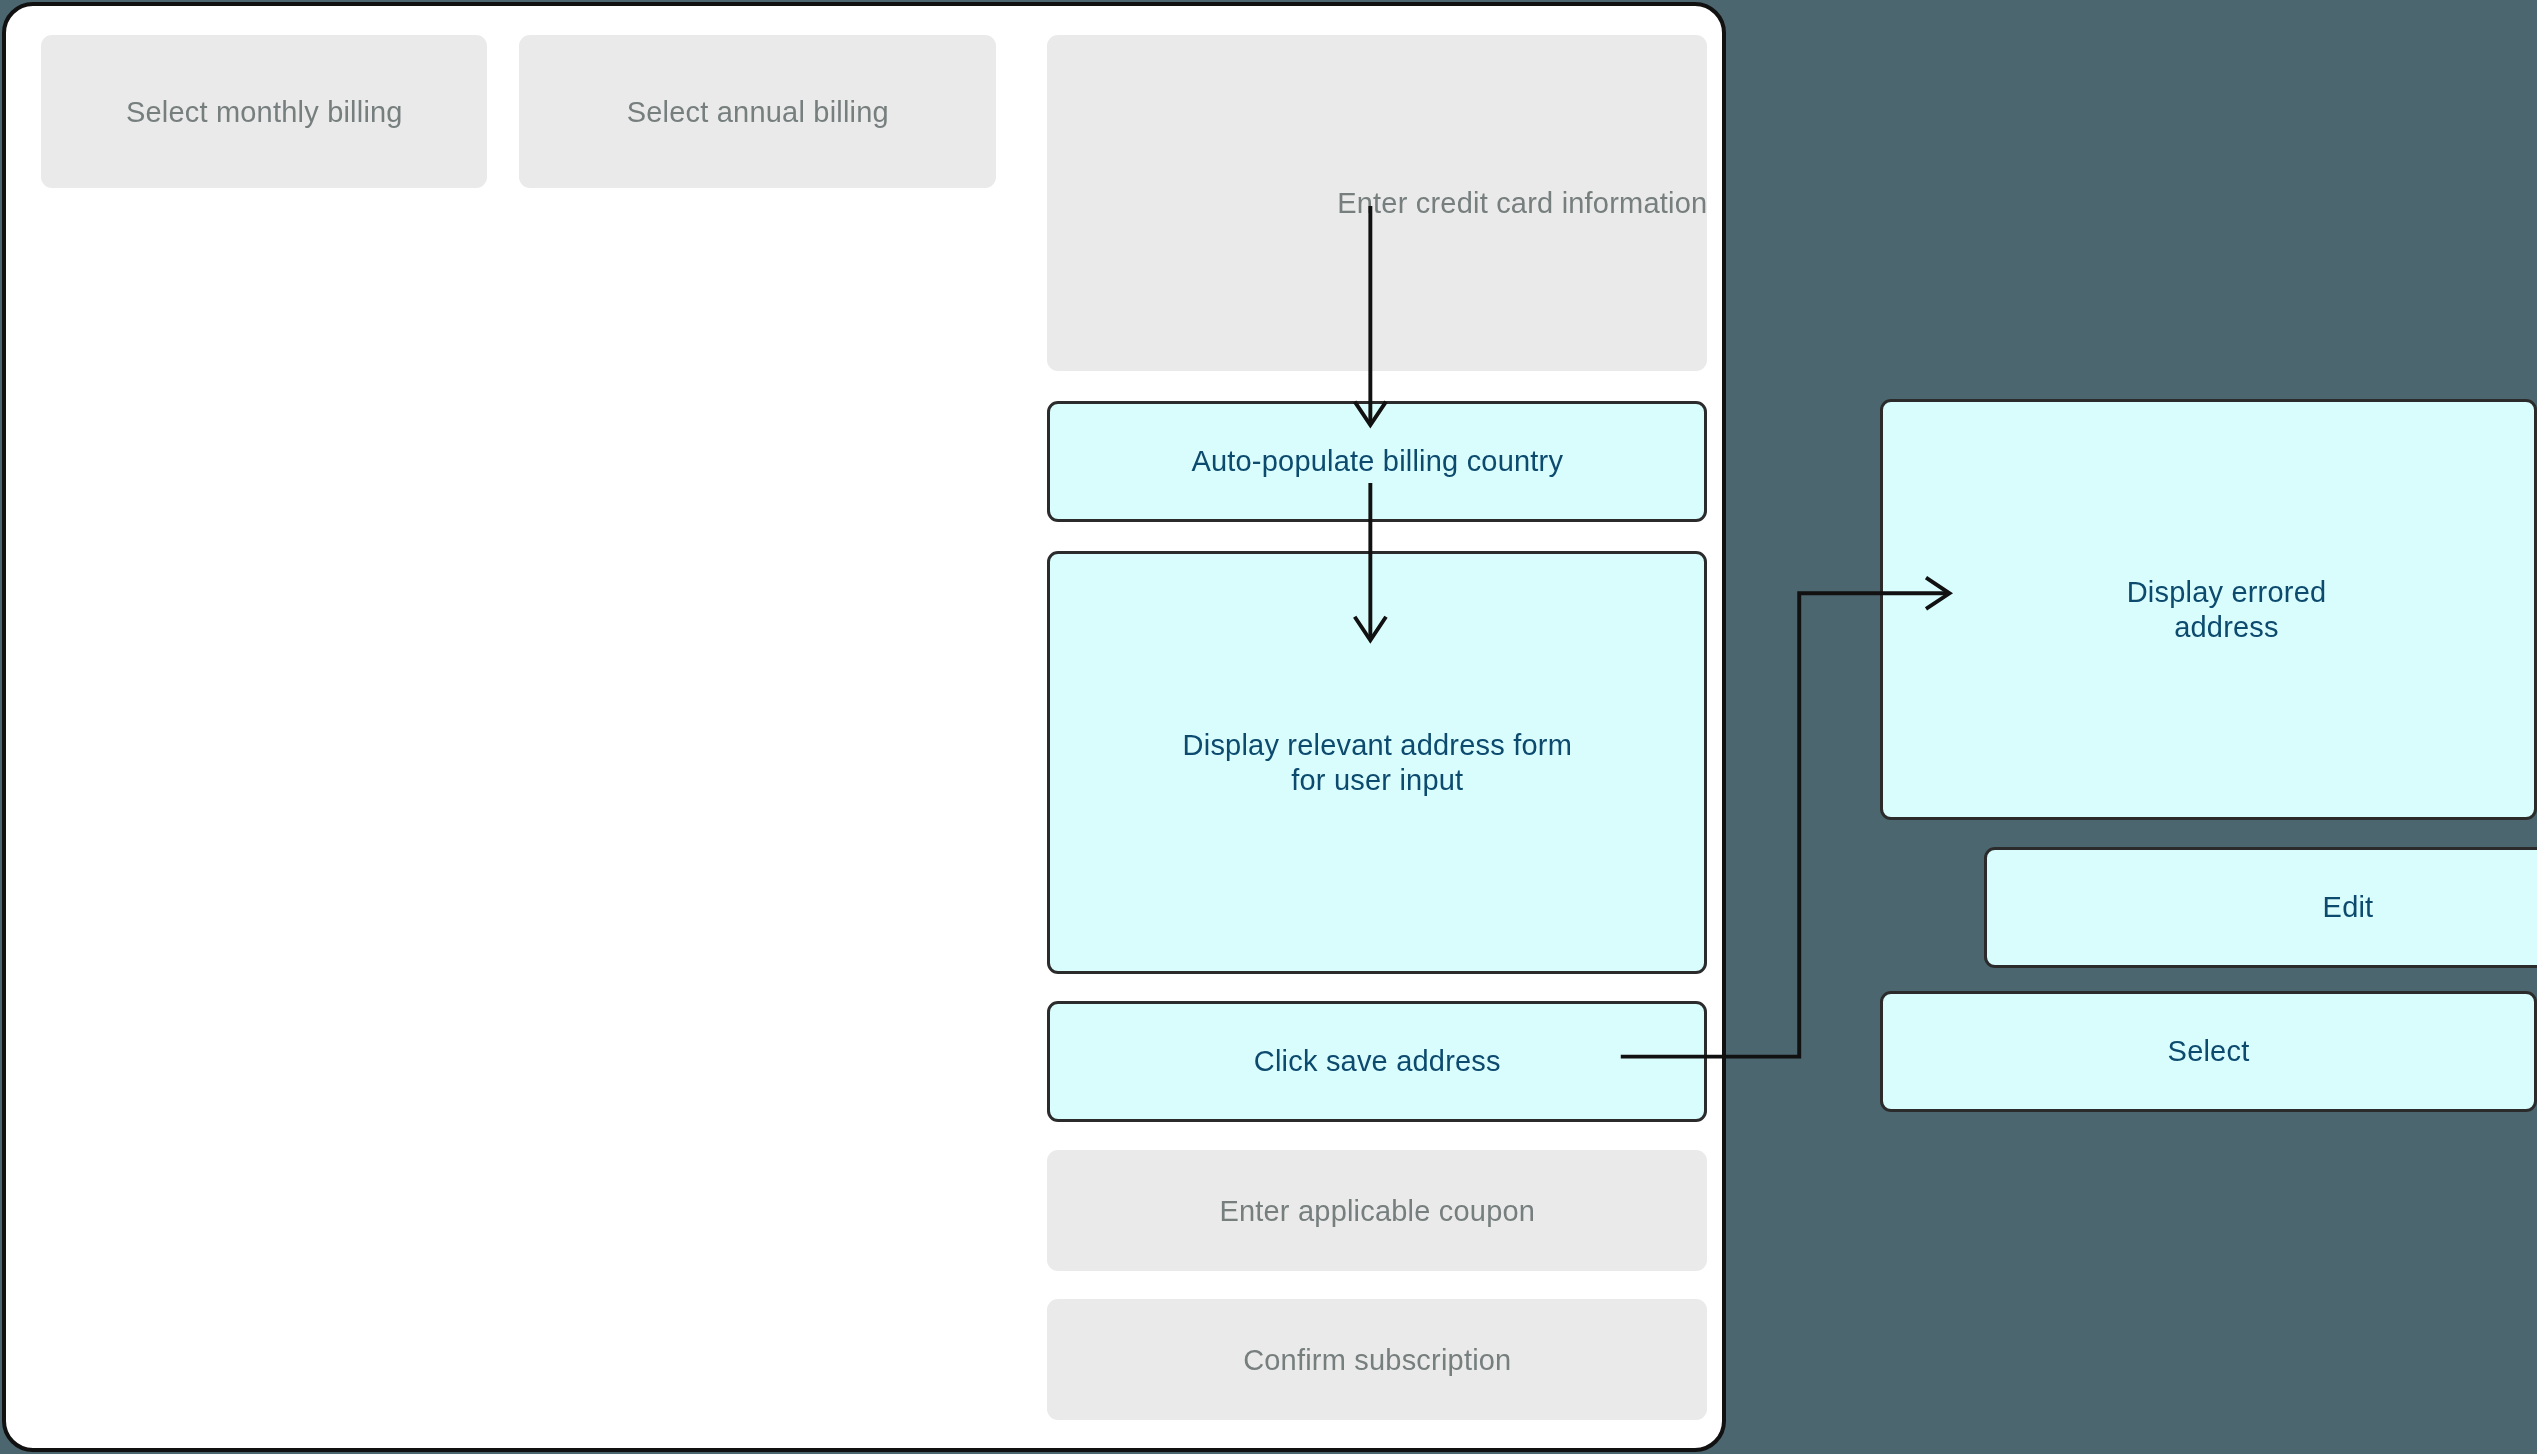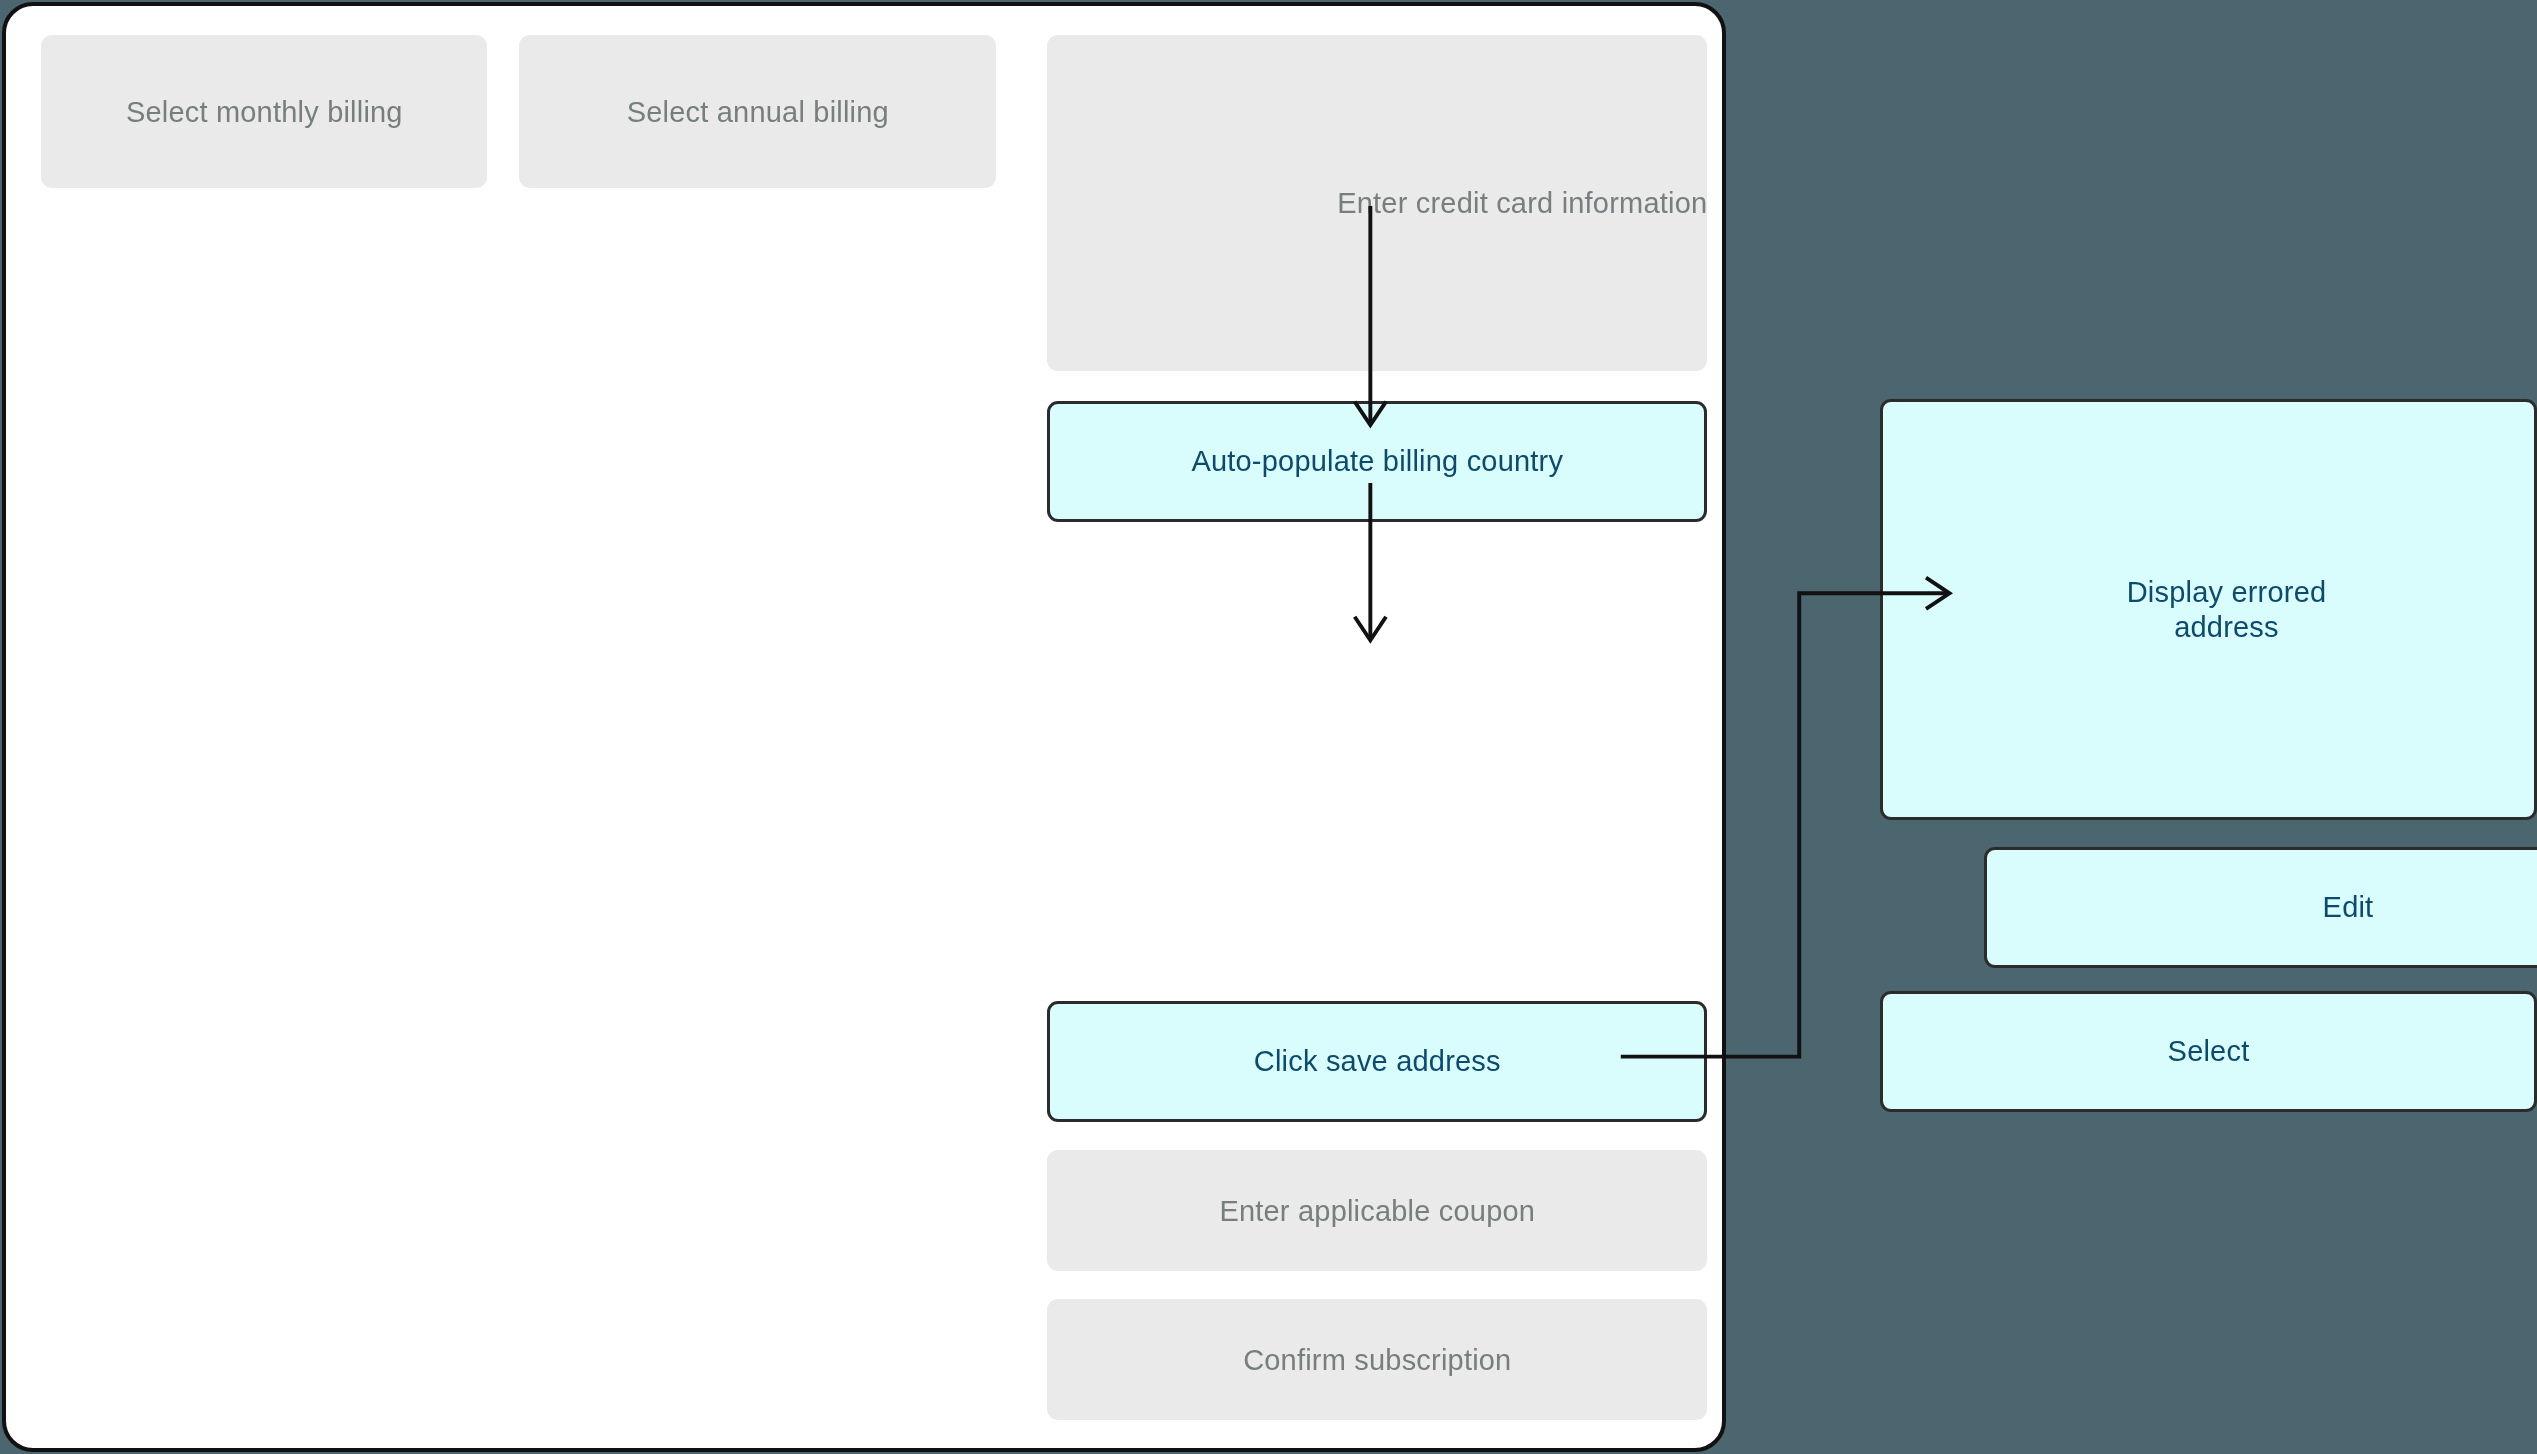--- a/index.html
+++ b/index.html
@@ -105,20 +105,26 @@
 
 
   <div class="gblock" id="cc-info">
     <span class="lbl">Enter credit card information</span>
   </div>
 
   <div class="cblock" id="auto-country">
     <span class="lbl">Auto-populate billing country</span>
   </div>
 
+  <div class="cblock" id="addr-form">
+    <div>
+      <span class="lbl">Display relevant address form</span>
+      <span class="lbl">for user input</span>
+    </div>
+  </div>
 
   <div class="cblock" id="save-address">
     <span class="lbl">Click save address</span>
   </div>
 
   <div class="gblock" id="coupon">
     <span class="lbl">Enter applicable coupon</span>
   </div>
 
   <div class="gblock" id="confirm-sub">

